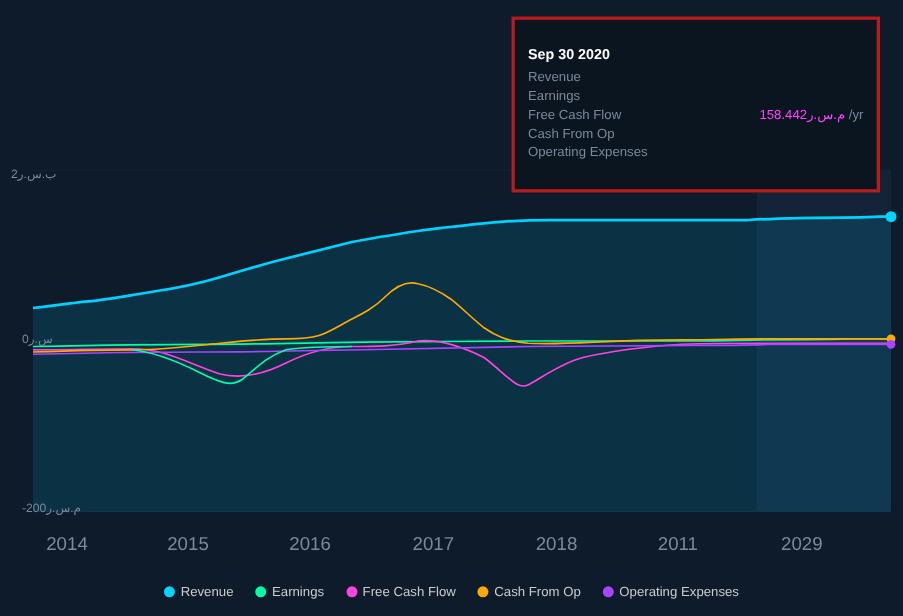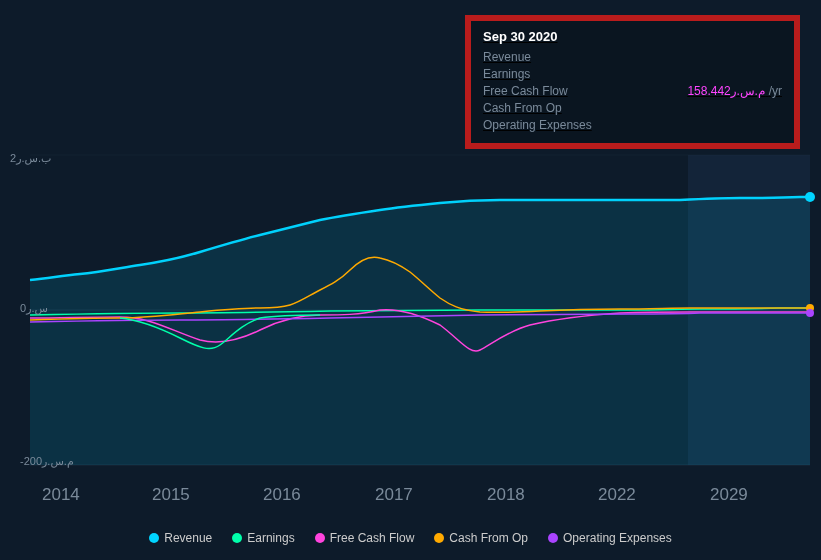--- a/index.html
+++ b/index.html
@@ -18,25 +18,24 @@
       width: 821px;
       height: 560px;
     }
 
     
     .tooltip-box {
       position: absolute;
       top: 15px;
       left: 465px;
       background: #0a1520;
-      border: 6px solid #b91c1c;
-      padding: 8px 12px;
+      border: 3px solid #b91c1c;
+      padding: 24px 12px;
       width: 335px;
       z-index: 10;
-      text-decoration: underline;
     }
 
     .tooltip-title {
       color: #ffffff;
       font-size: 13px;
       font-weight: bold;
       margin-bottom: 6px;
     }
 
     .tooltip-row {
@@ -226,21 +225,21 @@
 
   <div class="y-label" style="top: 152px; left: 10px;">2ب.س.ر</div>
   <div class="y-label" style="top: 302px; left: 20px;">0س.ر</div>
   <div class="y-label" style="top: 455px; left: 20px;">-200م.س.ر</div>
 
   <div class="x-label" style="left: 42px;">2014</div>
   <div class="x-label" style="left: 152px;">2015</div>
   <div class="x-label" style="left: 263px;">2016</div>
   <div class="x-label" style="left: 375px;">2017</div>
   <div class="x-label" style="left: 487px;">2018</div>
-  <div class="x-label" style="left: 598px;">2022</div>
+  <div class="x-label" style="left: 598px;">2011</div>
   <div class="x-label" style="left: 710px;">2029</div>
 
   <div class="tooltip-box">
     <div class="tooltip-title">Sep 30 2020</div>
 
     <div class="tooltip-row">
       <span class="tooltip-label">Revenue</span>
     </div>
 
     <div class="tooltip-row">

